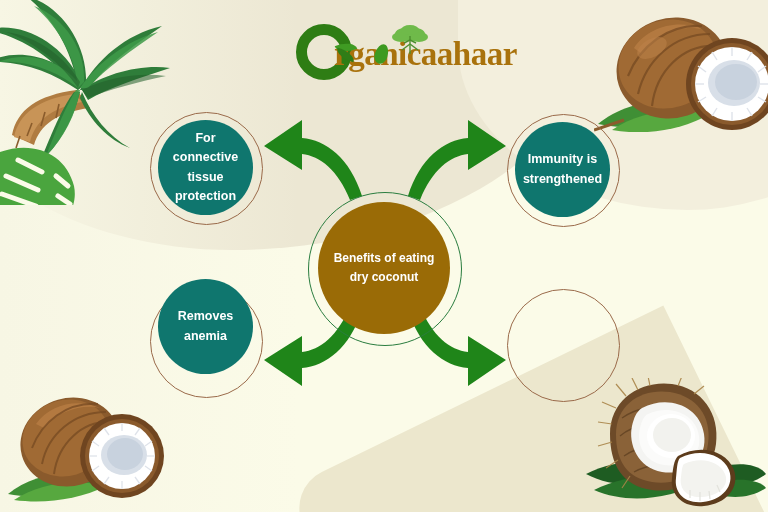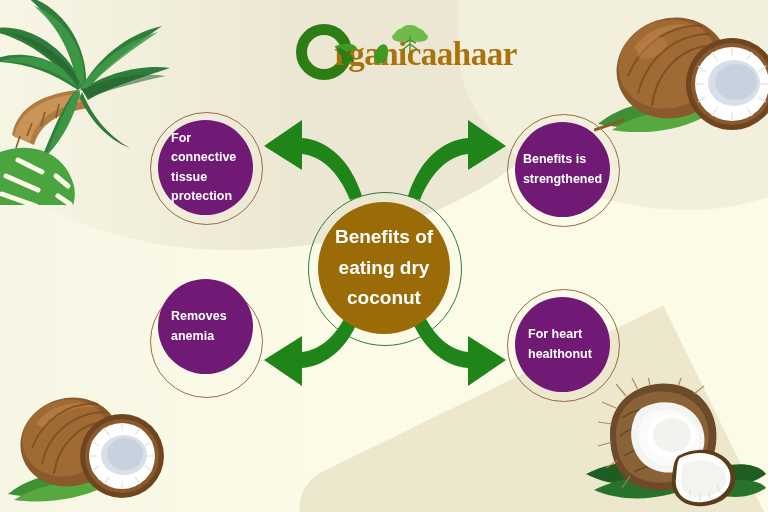--- a/index.html
+++ b/index.html
@@ -110,26 +110,26 @@
     position: absolute;
     left: 94px; top: 2px;
     width: 40px; height: 32px;
     z-index: 3;
   }
 
   
   .node {
     position: absolute;
     border-radius: 50%;
-    background: #701a75;
+    background: #0f766e;
     color: #ffffff;
     display: flex;
     align-items: center;
     justify-content: center;
-    text-align: left;
+    text-align: center;
     font-weight: bold;
     font-size: 12.5px;
     line-height: 1.55;
     padding: 0 13px;
     box-sizing: border-box;
     z-index: 5;
   }
   .node-ring {
     position: absolute;
     border: 1.6px solid #9a6a4a;
@@ -152,21 +152,21 @@
     width: 132px;
     height: 132px;
     border-radius: 50%;
     background: #9a6b06;
     color: #ffffff;
     display: flex;
     align-items: center;
     justify-content: center;
     text-align: center;
     font-weight: bold;
-    font-size: 19px;
+    font-size: 12px;
     line-height: 1.6;
     z-index: 6;
     padding: 0 14px;
     box-sizing: border-box;
   }
   .center-ring {
     position: absolute;
     left: 308px;
     top: 192px;
     width: 152px;
@@ -420,24 +420,23 @@
     <path d="M104 6 C92 44 68 62 44 64 L44 82 L6 56 L44 32 L44 48 C62 46 80 32 92 2 Z" fill="#1f8519"></path>
   </svg>
   <svg class="arrow" id="arrow-br" width="108" height="92" viewBox="0 0 108 92">
     <path d="M4 6 C16 44 40 62 64 64 L64 82 L102 56 L64 32 L64 48 C46 46 28 32 16 2 Z" fill="#1f8519"></path>
   </svg>
 
   <div class="node-ring" id="ring-tl"></div>
   <div class="node" id="node-tl">For connective tissue protection</div>
 
   <div class="node-ring" id="ring-tr"></div>
-  <div class="node" id="node-tr">Benefits is strengthened</div>
+  <div class="node" id="node-tr">Immunity is strengthened</div>
 
   <div class="node-ring" id="ring-bl"></div>
   <div class="node" id="node-bl">Removes anemia</div>
 
   <div class="node-ring" id="ring-br"></div>
-  <div class="node" id="node-br">For heart healthonut</div>
 
   <div class="center-ring"></div>
   <div class="center">Benefits of eating dry coconut</div>
 
 </div>
 
 </body></html>

